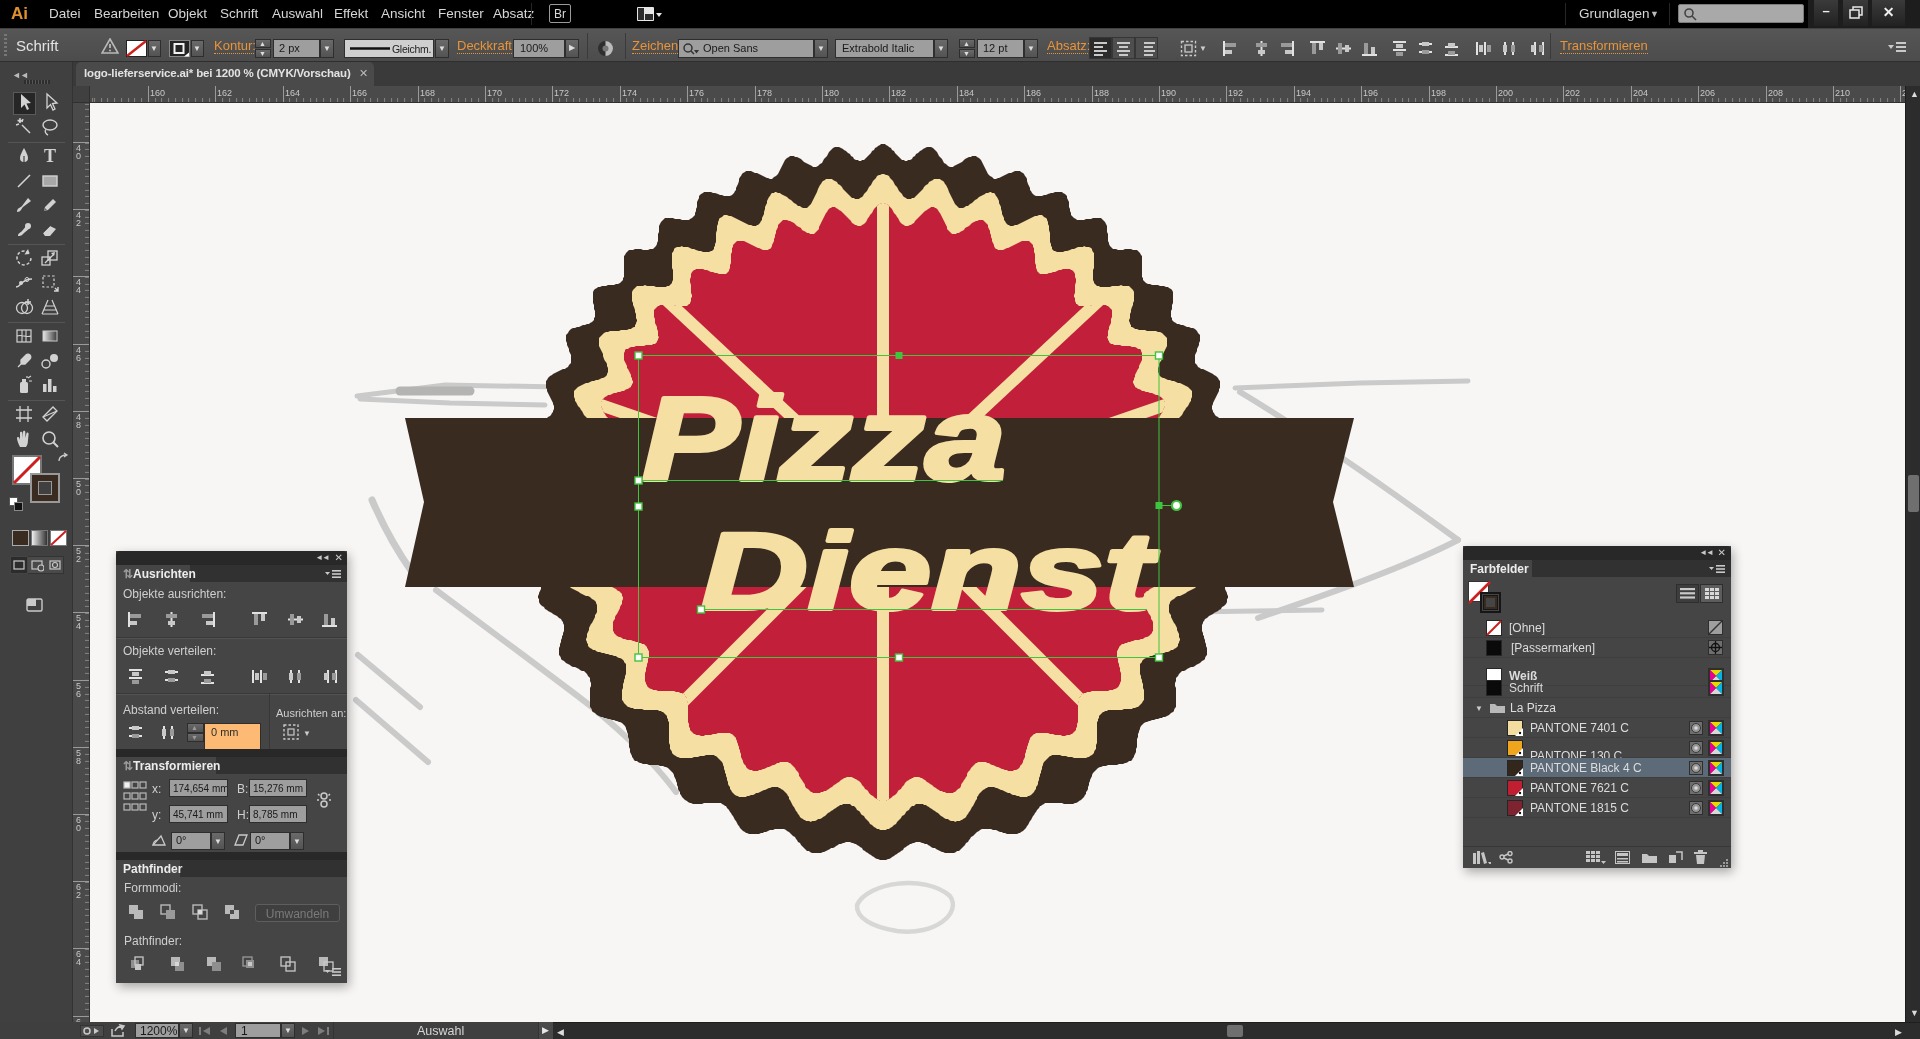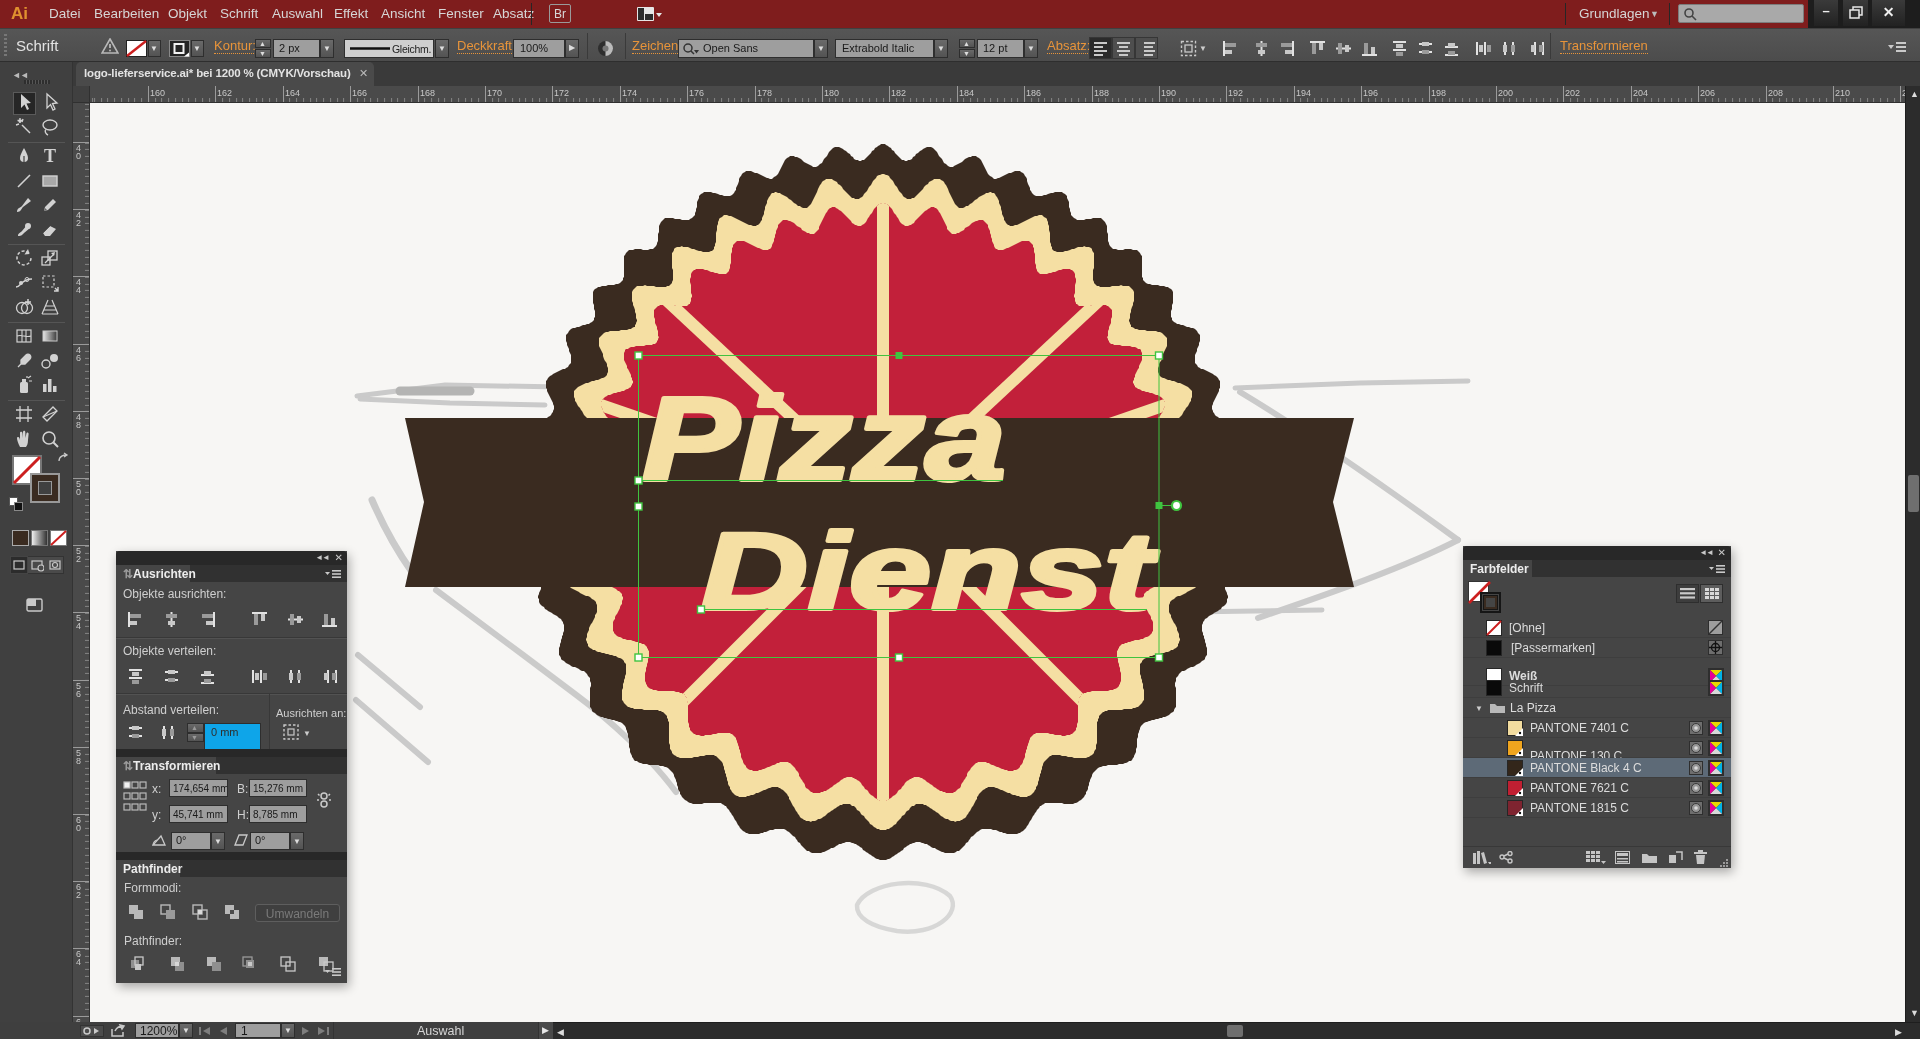--- a/index.html
+++ b/index.html
@@ -1,16 +1,16 @@
 <!DOCTYPE html>
 <html><head><meta charset="utf-8"><style>
 *{margin:0;padding:0;box-sizing:border-box}
 html,body{width:1920px;height:1039px;overflow:hidden;font-family:"Liberation Sans",sans-serif;background:#3f3f3f}
 .abs{position:absolute}
-#menubar{position:absolute;left:0;top:0;width:1920px;height:28px;background:#7f1d1d;color:#d6d6d6;font-size:13.5px;letter-spacing:0}
+#menubar{position:absolute;left:0;top:0;width:1920px;height:28px;background:#000000;color:#d6d6d6;font-size:13.5px;letter-spacing:0}
 #menubar span.m{position:absolute;top:6px}
 #ctrl{position:absolute;left:0;top:28px;width:1920px;height:34px;background:linear-gradient(#565656,#4c4c4c);border-top:1px solid #404040;border-bottom:1px solid #2e2e2e;color:#dedede;font-size:13px}
 .or{color:#e8943a}
 .dotu{border-bottom:1px dotted #e8943a;padding-bottom:0px}
 #tabbar{position:absolute;left:0;top:62px;width:1920px;height:24px;background:#3a3a3a}
 #tab{position:absolute;left:76px;top:62px;width:298px;height:24px;background:#4a4a4a;border-radius:5px 5px 0 0;color:#e3e3e3;font-size:11.5px;font-weight:bold;white-space:nowrap}
 #hruler{position:absolute;left:90px;top:86px;width:1815px;height:17px;background:#4a4a4a;border-bottom:1px solid #303030;
 background-image:repeating-linear-gradient(90deg,#9a9a9a 0 1px,transparent 1px 67.4px),repeating-linear-gradient(90deg,#848484 0 1px,transparent 1px 6.74px);
 background-size:100% 100%,100% 4px;background-position:58px 0,4.08px bottom;background-repeat:repeat-x}
 #hruler b{position:absolute;top:2px;font-weight:normal;font-size:9px;color:#c8c8c8;letter-spacing:0}
@@ -653,21 +653,21 @@
         <path stroke="#e2e2e2" stroke-width="2" fill="none" d="M4,2 V15"></path>
         <path stroke="#e2e2e2" stroke-width="2" fill="none" d="M12,2 V15"></path>
         <rect x="2" y="5" width="4" height="7" fill="#c8c8c8"></rect>
         <rect x="10" y="5" width="4" height="7" fill="#9a9a9a"></rect>
       </g>
     </svg>
     <span class="dd" style="left:71px;top:172px;width:17px;height:10px"></span>
     <span class="dd" style="left:71px;top:182px;width:17px;height:9px"></span>
     <span class="abs" style="left:75px;top:173px;font-size:7px;color:#999">▲</span>
     <span class="abs" style="left:75px;top:183px;font-size:7px;color:#999">▼</span>
-    <span class="fld" style="left:88px;top:172px;width:57px;height:31px;background:#0ea5e9;color:#2e2e2e;padding:2px 7px 0 6px">0 mm</span>
+    <span class="fld" style="left:88px;top:172px;width:57px;height:31px;background:#fdba74;color:#2e2e2e;padding:2px 7px 0 6px">0 mm</span>
     <svg class="abs" style="left:166px;top:172px" width="19" height="19">
       <rect x="2" y="2" width="14" height="14" fill="none" stroke="#c9c9c9" stroke-width="1.4" stroke-dasharray="2.5 2"></rect>
       <rect x="6" y="6" width="6" height="6" fill="none" stroke="#c9c9c9" stroke-width="1.2"></rect>
     </svg>
     <span class="abs" style="left:187px;top:178px;font-size:8px;color:#ccc">▼</span>
     <div class="phead" style="top:198px;height:8px"></div>
     <div class="ptabs" style="top:206px">
       <span class="ptab" style="width:100px"><span style="color:#9a9a9a">⇅</span>Transformieren</span>
       <svg class="abs" style="right:6px;top:211px" width="16" height="9">
         <path d="M0,2 l5,0 -2.5,3z" fill="#c9c9c9"></path>

